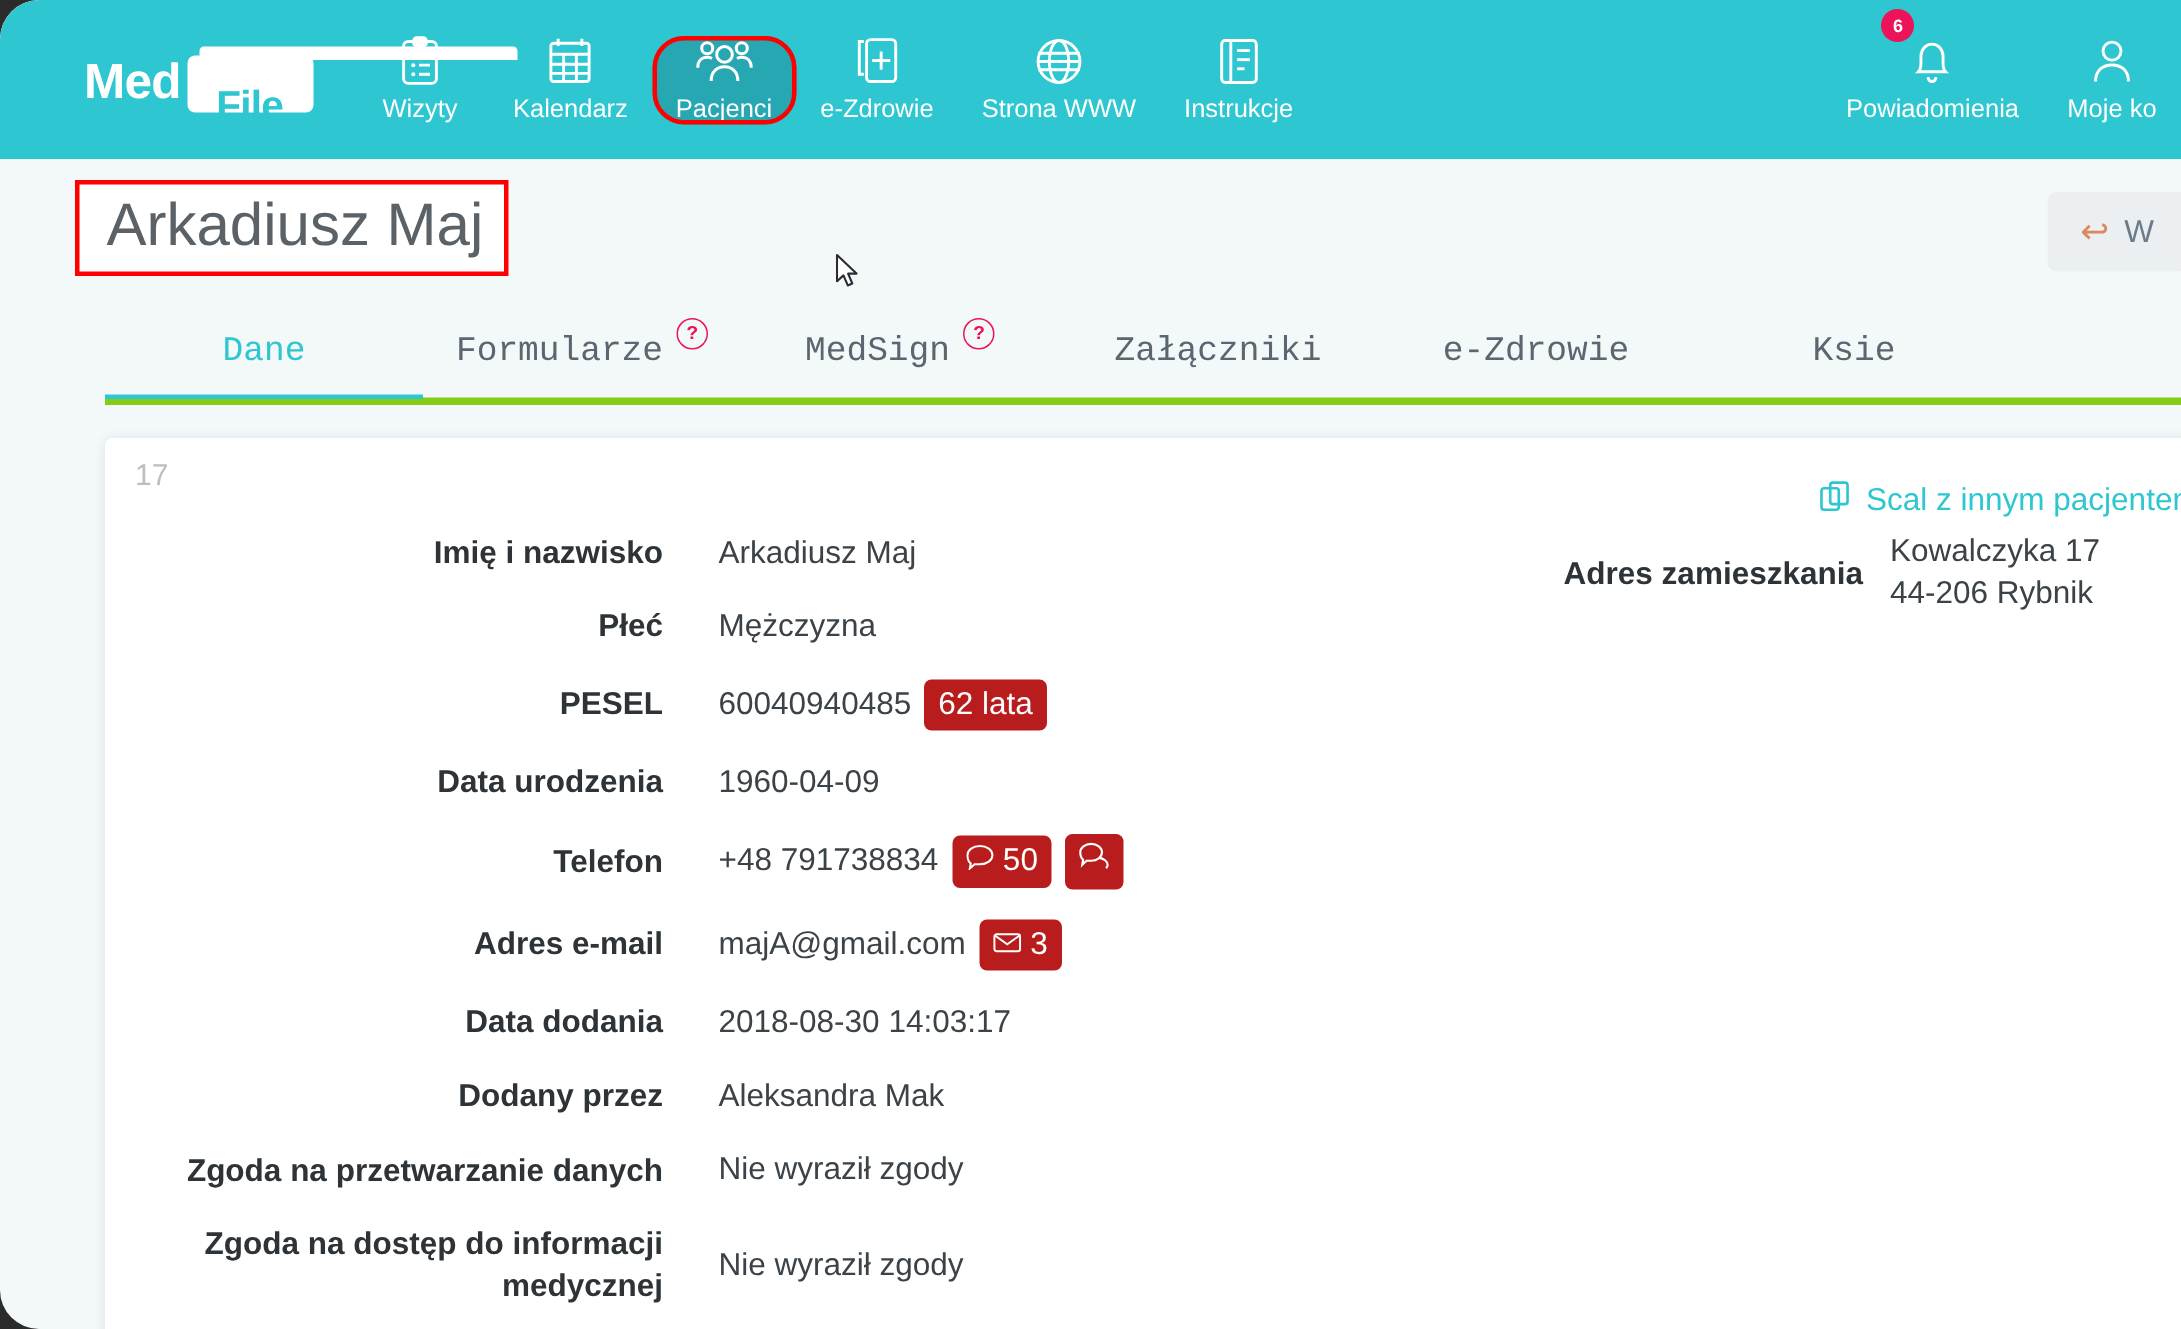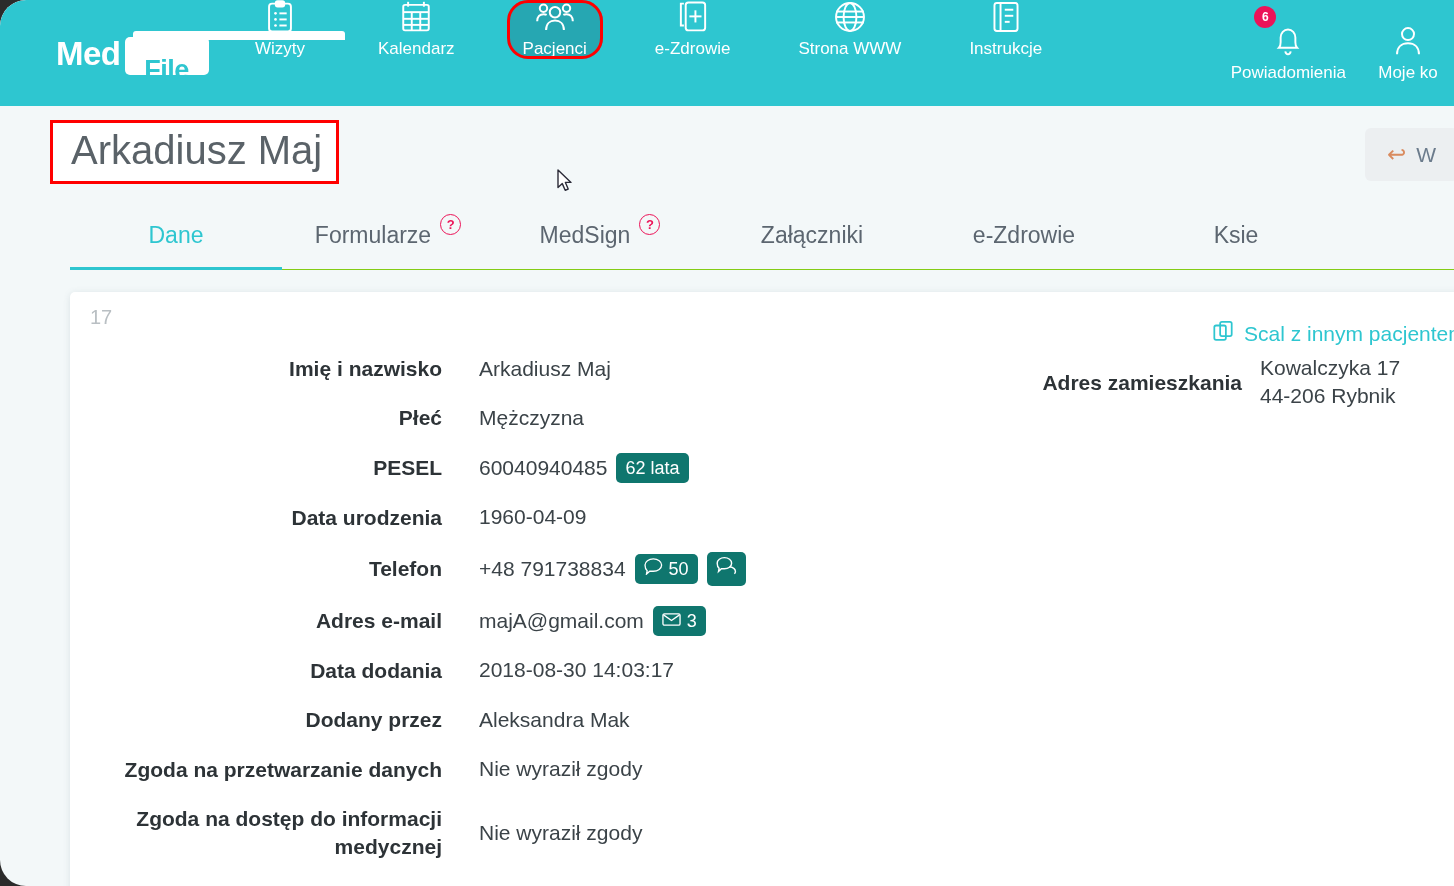--- a/index.html
+++ b/index.html
@@ -55,21 +55,21 @@
     background: #fff; border-radius: 5px;
   }
   #logo-file .word {
     position: absolute; top: 20px; left: 0;
     width: 84px; height: 38px;
     display: flex; align-items: center; justify-content: center;
     color: #2ec6d0; font-size: 27px; font-weight: bold;
     letter-spacing: -0.5px;
   }
 
-  #nav-center { display: flex; align-items: flex-start; gap: 36px; }
+  #nav-center { display: flex; align-items: center; }
   #nav-right  { display: flex; align-items: stretch; margin-left: auto; }
 
   .nav-item {
     position: relative;
     display: flex; flex-direction: column;
     align-items: center; justify-content: center;
     gap: 5px;
     padding: 0 16px;
     min-width: 92px;
     cursor: pointer;
@@ -111,21 +111,22 @@
     cursor: pointer;
     white-space: nowrap;
   }
   #back-button .arrow { color: #d98b5f; font-size: 23px; }
 
   
   #tabs {
     position: absolute; top: 202px; left: 70px;
     width: 1384px; height: 68px;
     display: flex; align-items: stretch;
-    border-bottom: 1px solid #84cc16;
+    border-bottom: 5px solid #84cc16;
+    font-family: Liberation Mono, monospace;
   }
   .tab {
     position: relative;
     display: flex; align-items: center; justify-content: center;
     gap: 9px;
     min-width: 212px;
     font-size: 23px; color: #5c6670;
     cursor: pointer;
   }
   .tab.active { color: #2ec6d0; }
@@ -178,22 +179,22 @@
   .field-value {
     padding-left: 37px;
     font-size: 21px; color: #3b4348;
     line-height: 1.35;
     display: flex; align-items: center; flex-wrap: wrap; gap: 9px;
   }
   .field-value .vline { display: block; width: 100%; }
 
   .pill {
     display: inline-flex; align-items: center; gap: 6px;
-    background: #0f766e; color: #ffffff;
-    font-size: 18px; border-radius: 5px;
+    background: #b91c1c; color: #ffffff;
+    font-size: 21px; border-radius: 5px;
     padding: 3px 9px;
   }
   .pill.icon-only { padding: 4px 9px; }
   .pill-green {
     display: inline-flex; align-items: center;
     background: #78c07e; color: #ffffff;
     font-size: 20px; border-radius: 5px;
     padding: 3px 13px;
   }
 

